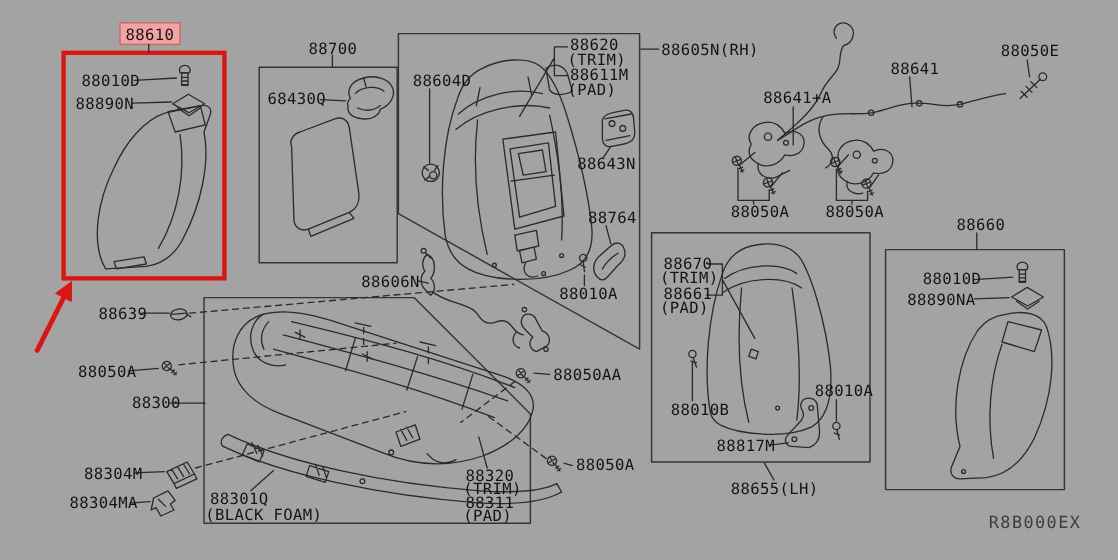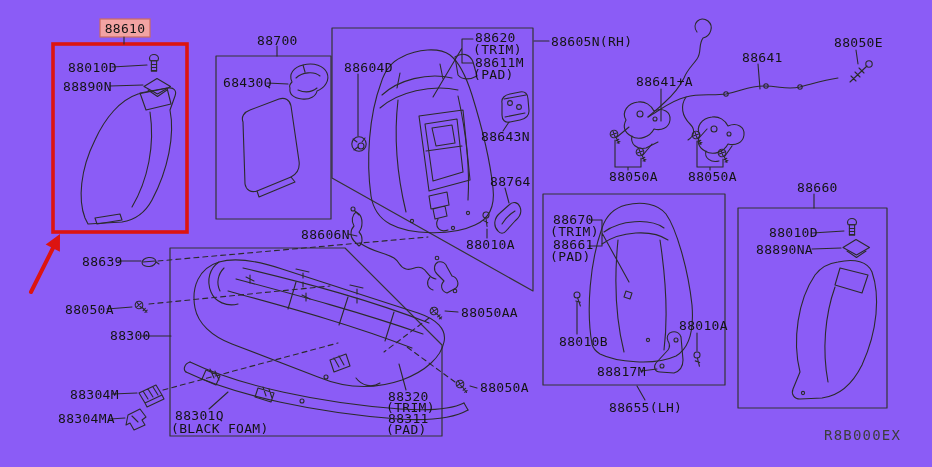--- a/index.html
+++ b/index.html
@@ -1,16 +1,16 @@
 <!DOCTYPE html>
 <html><head>
 <meta charset="utf-8">
 <style>
   html,body{margin:0;padding:0;background:#ffffff;}
-  .stage{position:relative;width:932px;height:467px;background:#8b5cf6;overflow:hidden;
+  .stage{position:relative;width:932px;height:467px;background:#a3a3a3;overflow:hidden;
          font-family:"DejaVu Sans Mono","Liberation Mono",monospace;}
   svg{display:block}
   .ln path,.ln rect,.ln polygon,.ln circle,.ln ellipse,.ln line,.ln use{
       fill:none;stroke:#2b2b2b;stroke-width:1.1;stroke-linecap:round;stroke-linejoin:round;}
   .boxes rect,.boxes polygon{stroke:#343434;stroke-width:1.2;}
   .dash{stroke-dasharray:5 4;stroke-width:1;}
   .lbl{font-family:"DejaVu Sans Mono","Liberation Mono",monospace;font-size:13px;
        letter-spacing:.3px;fill:#141414;stroke:none;}
   .code{font-size:14px;letter-spacing:1.2px;fill:#3d3d3d;}
   .filldark{fill:#1c1c1c;stroke:#1c1c1c;}

